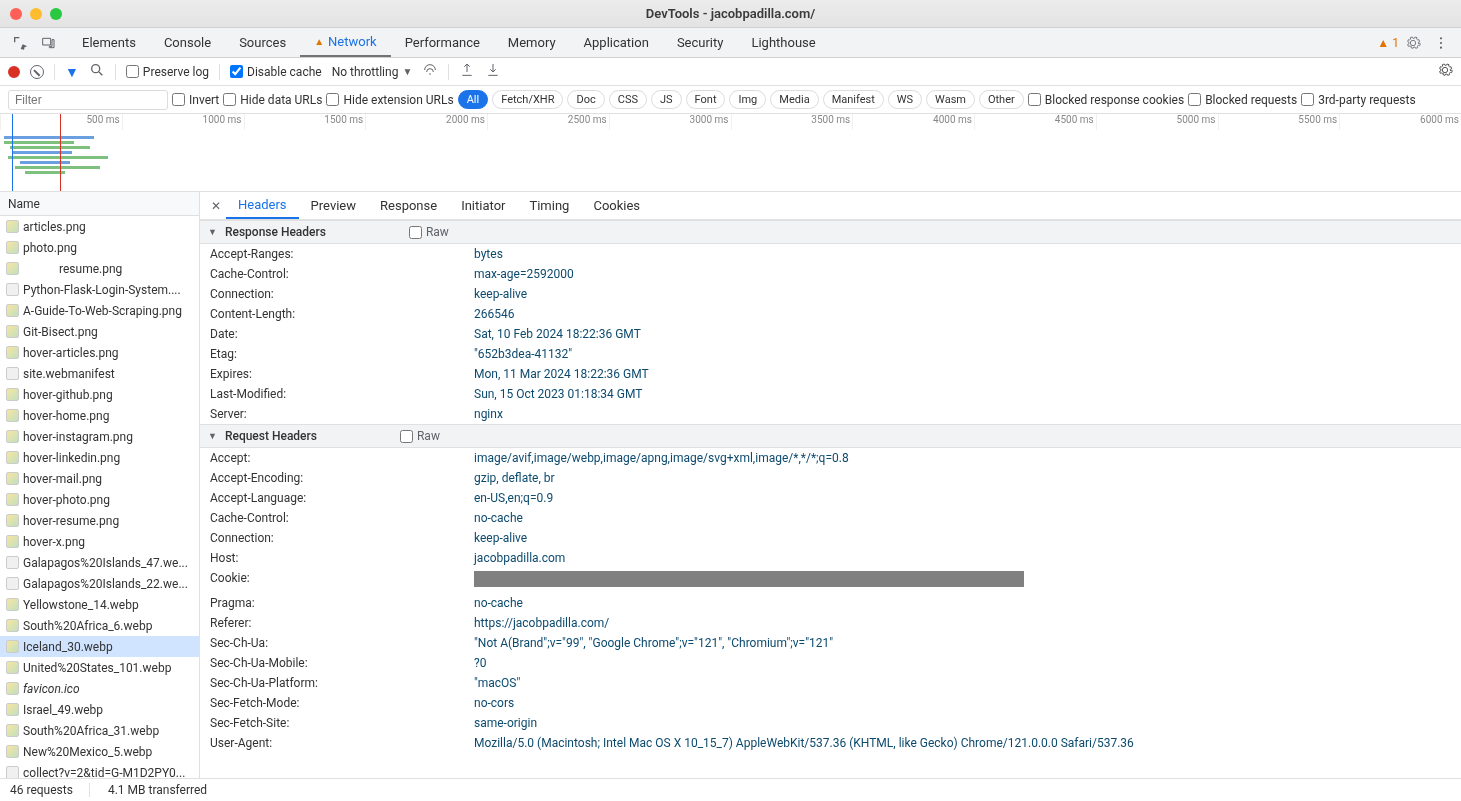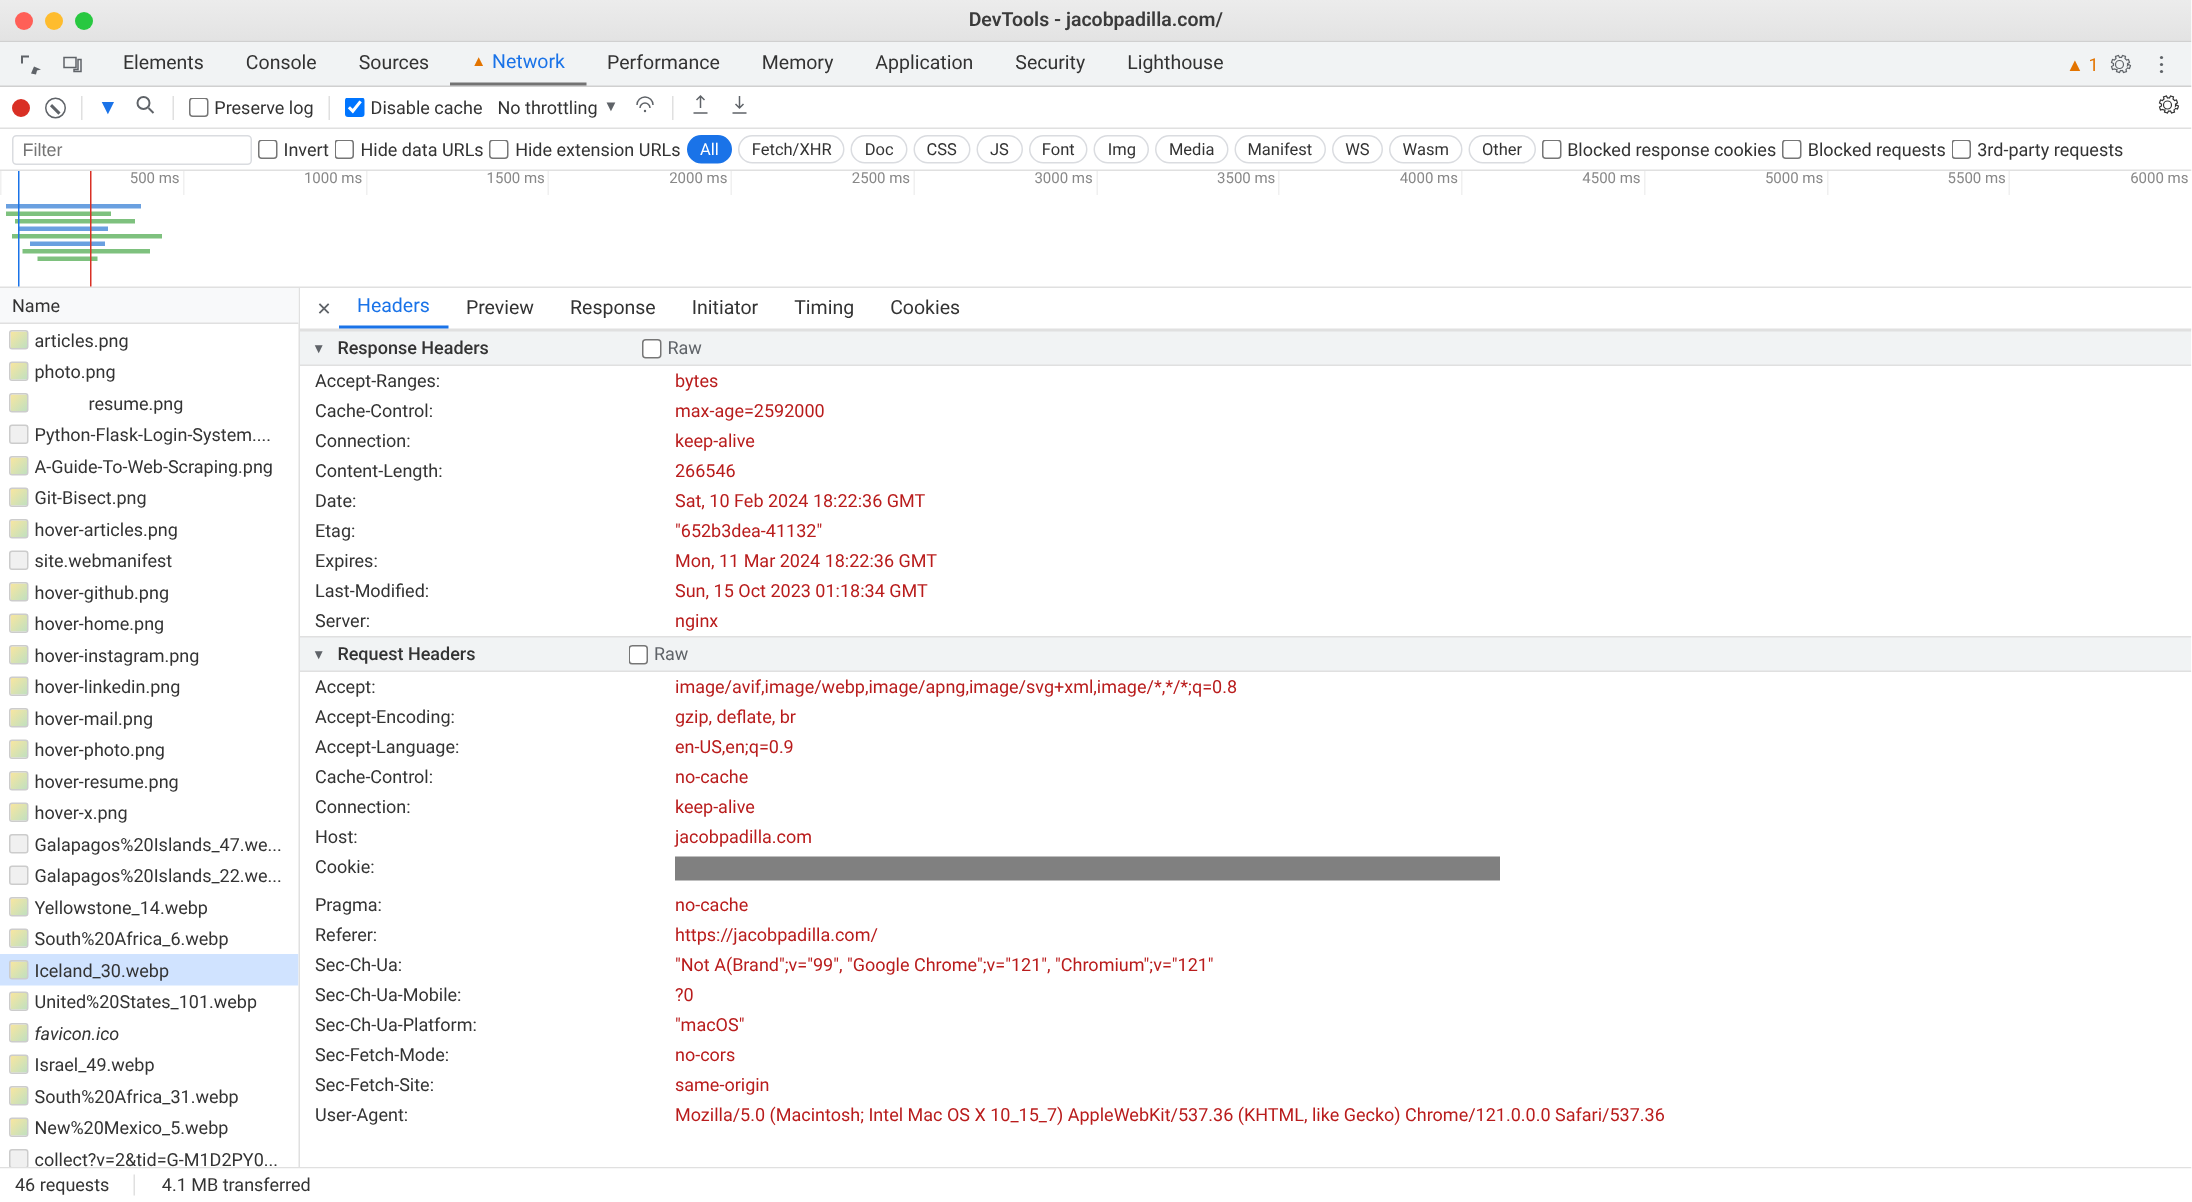--- a/index.html
+++ b/index.html
@@ -83,24 +83,24 @@
 .dtabs { height: 28px; border-bottom: 1px solid #e0e0e0; display: flex; align-items: center; padding: 0 6px; background: #fff; }
 .closex { width: 20px; text-align: center; color: #5f6368; cursor: pointer; }
 .dtab { padding: 0 12px; height: 100%; display: flex; align-items: center; color: #333; cursor: pointer; font-size: 13px; }
 .dtab.active { color: #1a73e8; border-bottom: 2px solid #1a73e8; }
 .detail { flex: 1; overflow: auto; background: #fff; }
 .sectionhdr {
   background: #f1f3f4; height: 24px; border-bottom: 1px solid #e0e0e0; border-top: 1px solid #e0e0e0;
   display: flex; align-items: center; padding: 0 8px; gap: 8px; font-weight: 500;
 }
 .sectionhdr .tri { font-size: 9px; color: #5f6368; }
-.sectionhdr .rawchk { margin-left: 94px; display: flex; align-items: center; gap: 4px; font-weight: 400; color: #5f6368; }
+.sectionhdr .rawchk { margin-left: 75px; display: flex; align-items: center; gap: 4px; font-weight: 400; color: #5f6368; }
 .kvrow { display: flex; padding: 3px 0; }
 .kvrow .k { width: 250px; padding-left: 10px; color: #333; }
-.kvrow .v { flex: 1; color: #b91c1c; word-break: break-all; }
+.kvrow .v { flex: 1; color: #0c4a6e; word-break: break-all; margin-left: 24px; }
 .redact { display: inline-block; width: 550px; height: 16px; background: #808080; }
 .statusbar { height: 22px; display: flex; align-items: center; padding: 0 10px; font-size: 12px; color: #333; background: #fff; gap: 18px; }
 .statusbar span { border-right: 1px solid #e0e0e0; padding-right: 16px; }
 .gearicon svg, .moreicon svg, .iconbtn svg { width: 16px; height: 16px; fill: currentColor; }
 </style>
 </head>
 <body>
 
 <div class="titlebar">
   <div class="traffic">

